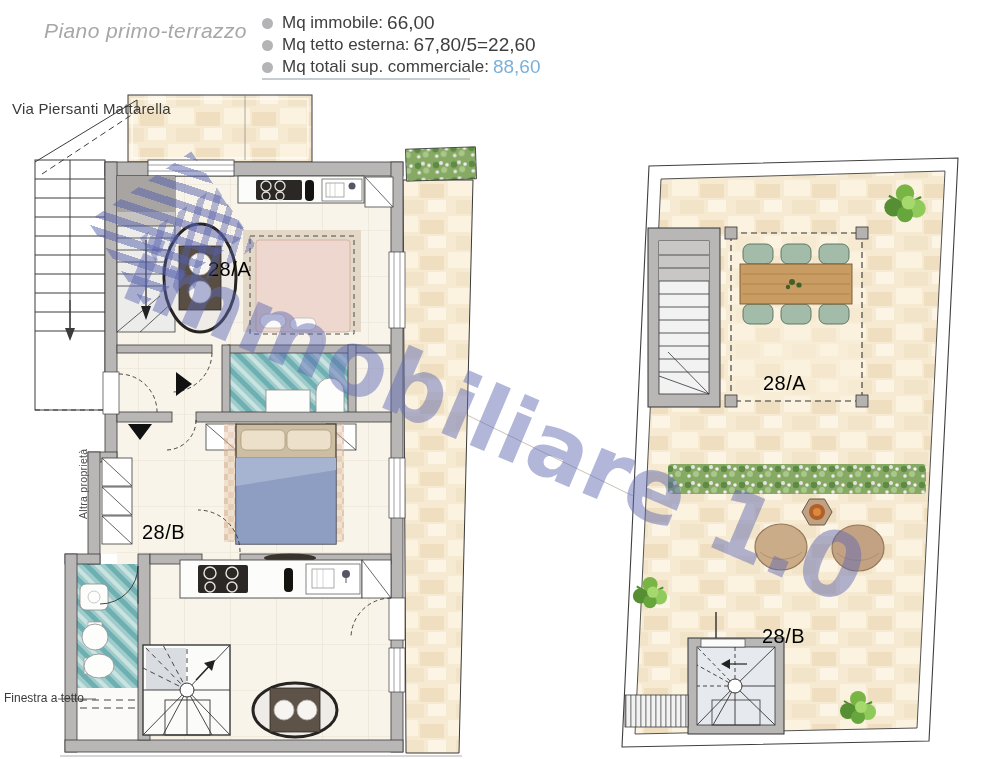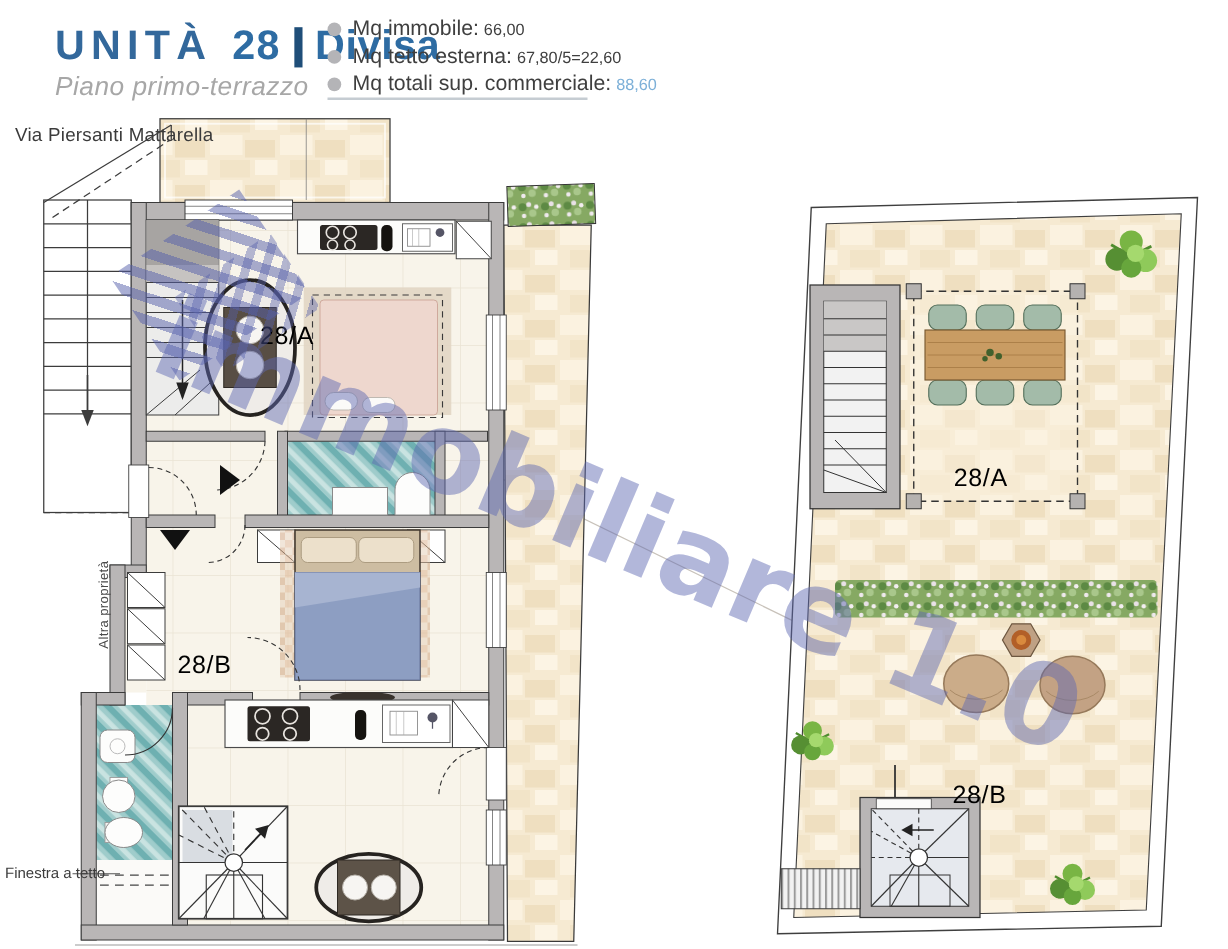--- a/index.html
+++ b/index.html
@@ -13,21 +13,21 @@
   .t-unit{font-size:33px;font-weight:bold;color:#33689b;letter-spacing:5px;margin-right:16px;}
   .t-num{font-size:33px;font-weight:bold;color:#2e6ca3;margin-right:9px;letter-spacing:1px;}
   .t-pipe{font-size:34px;font-weight:bold;color:#1f4e79;margin-right:9px;transform:scaleX(1.5);}
   .t-name{font-size:33px;font-weight:bold;color:#2e6ca3;letter-spacing:.5px;}
   .subtitle{font-size:21px;font-style:italic;color:#a7a7a7;margin-top:3px;letter-spacing:.4px;}
 
   .stats{position:absolute;left:262px;top:12px;z-index:6;}
   .stat-row{display:flex;align-items:center;height:22px;}
   .dot{width:11px;height:11px;border-radius:50%;background:#b4b4b7;margin-right:9px;flex:none;}
   .stat-label{font-size:17px;color:#3f3f3f;margin-right:4px;white-space:nowrap;}
-  .stat-value{font-size:13px;color:#3f3f3f;white-space:nowrap;}
+  .stat-value{font-size:19px;color:#3f3f3f;white-space:nowrap;}
   .stat-value.hl{color:#7db0d8;}
   .divider{position:absolute;left:262px;top:78px;width:208px;height:2px;background:#c5ccd2;z-index:6;}
 
   
   .plan-label{position:absolute;z-index:4;font-weight:normal;font-size:20px;color:#000000;letter-spacing:.5px;margin-top:32px;}
   #lbl-a1{left:208px;top:226px;}
   #lbl-b1{left:142px;top:489px;}
   #lbl-a2{left:763px;top:340px;}
   #lbl-b2{left:762px;top:593px;}
   .small-label{position:absolute;z-index:4;color:#3b3b3b;}
@@ -428,26 +428,20 @@
         <circle cx="735" cy="686" r="7" fill="#fff" stroke="#333" stroke-width="1"></circle>
         <line x1="747" y1="664" x2="726" y2="664" stroke="#222" stroke-width="1.2"></line>
         <polygon points="730,659 721,664 730,669" fill="#222"></polygon>
       </g>
 
       <rect x="625" y="695" width="63" height="32" fill="url(#stripes)" stroke="#3a3a3a" stroke-width=".8"></rect>
     </g>
   </svg>
 
   <div class="header">
-    <div class="title-row">
-      <span class="t-unit">UNITÀ</span>
-      <span class="t-num">28</span>
-      <span class="t-pipe">|</span>
-      <span class="t-name">Divisa</span>
-    </div>
     <div class="subtitle">Piano primo-terrazzo</div>
   </div>
 
   <div class="stats">
     <div class="stat-row">
       <span class="dot"></span>
       <span class="stat-label">Mq immobile:</span>
       <span class="stat-value">66,00</span>
     </div>
     <div class="stat-row">

